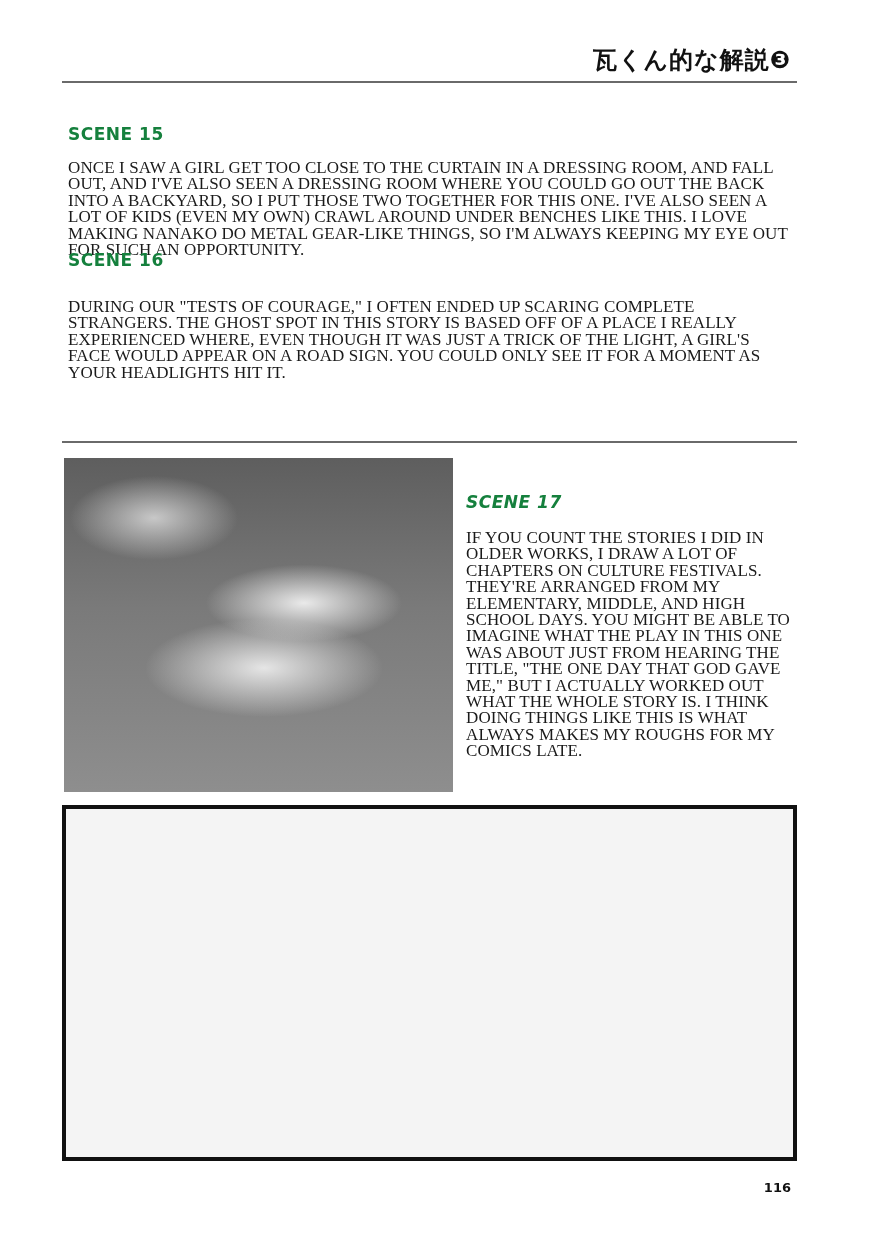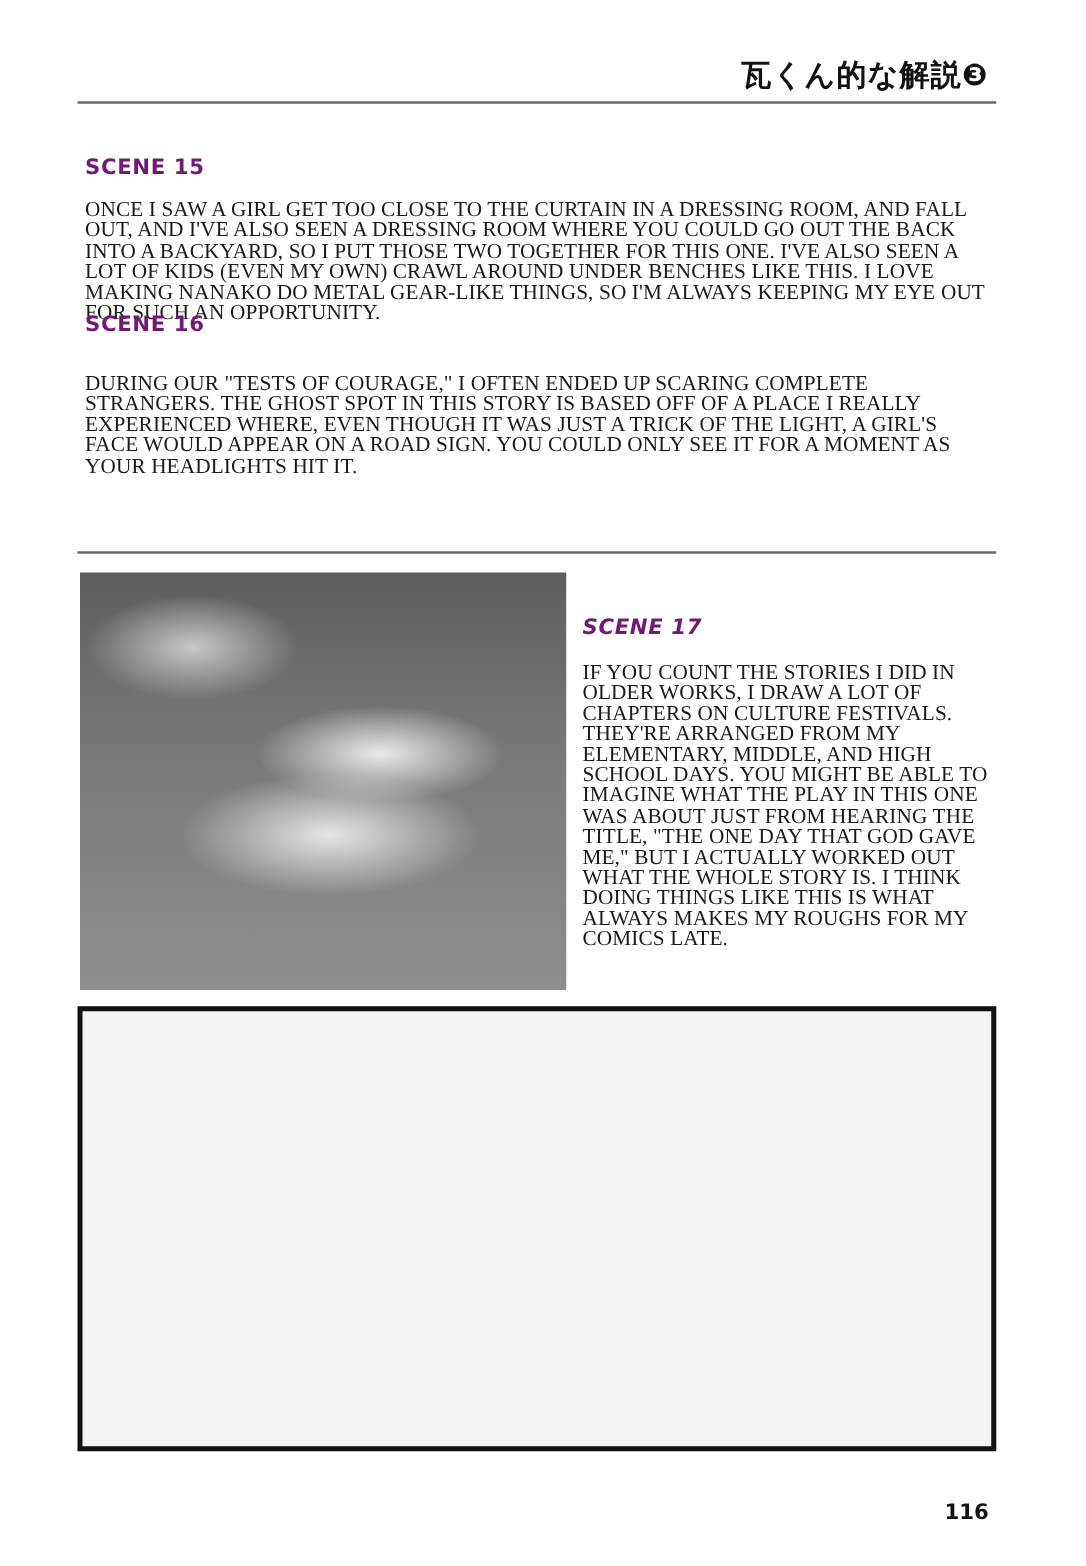--- a/index.html
+++ b/index.html
@@ -7,21 +7,21 @@
     width: 869px; height: 1253px; background: #ffffff; position: relative; overflow: hidden;
     font-family: "DejaVu Sans", sans-serif; color: #1a1a1a;
   }
   .header-title {
     position: absolute; right: 78px; top: 44px;
     font-size: 24px; font-weight: bold; letter-spacing: 1px; color: #111;
   }
   .rule { position: absolute; height: 2px; background: #6a6a6a; }
   .scene-heading {
     position: absolute; font-family: "DejaVu Sans", sans-serif; font-weight: bold;
-    font-size: 17px; letter-spacing: 0.5px; color: #701a75;
+    font-size: 17px; letter-spacing: 0.5px; color: #15803d;
   }
   .scene-body {
     position: absolute; font-family: Liberation Serif, serif; font-size: 17px;
     line-height: 16.4px; text-transform: uppercase; color: #1a1a1a; letter-spacing: 0.1px;
   }
   .sky-panel {
     position: absolute; left: 64px; top: 458px; width: 389px; height: 334px;
     background:
       radial-gradient(ellipse 140px 55px at 240px 145px, rgba(240,240,240,0.95), rgba(200,200,200,0) 70%),
       radial-gradient(ellipse 170px 70px at 200px 210px, rgba(235,235,235,0.95), rgba(190,190,190,0) 70%),
@@ -30,21 +30,21 @@
   }
   .sketch-panel {
     position: absolute; left: 62px; top: 805px; width: 735px; height: 356px;
     border: 4px solid #111; box-sizing: border-box; background: #f4f4f4;
     display: flex; align-items: center; justify-content: center;
   }
   .sketch-panel .placeholder-note {
     font-size: 13px; color: #888;
   }
   .page-number {
-    position: absolute; right: 78px; top: 1180px; font-size: 17px; font-weight: bold; color: #111; margin-top: 20px;
+    position: absolute; right: 78px; top: 1180px; font-size: 13px; font-weight: bold; color: #111;
   }
 </style>
 </head>
 <body>
 
 <div class="header-title">瓦くん的な解説❸</div>
 <div class="rule" style="left:62px; top:81px; width:735px;"></div>
 
 <div class="scene-heading" style="left:68px; top:124px;">SCENE 15</div>
 <div class="scene-body" style="left:68px; top:160px; width:720px;">Once I saw a girl get too close to the curtain in a dressing room, and fall out, and I've also seen a dressing room where you could go out the back into a backyard, so I put those two together for this one. I've also seen a lot of kids (even my own) crawl around under benches like this. I love making Nanako do Metal Gear-like things, so I'm always keeping my eye out for such an opportunity.</div>

